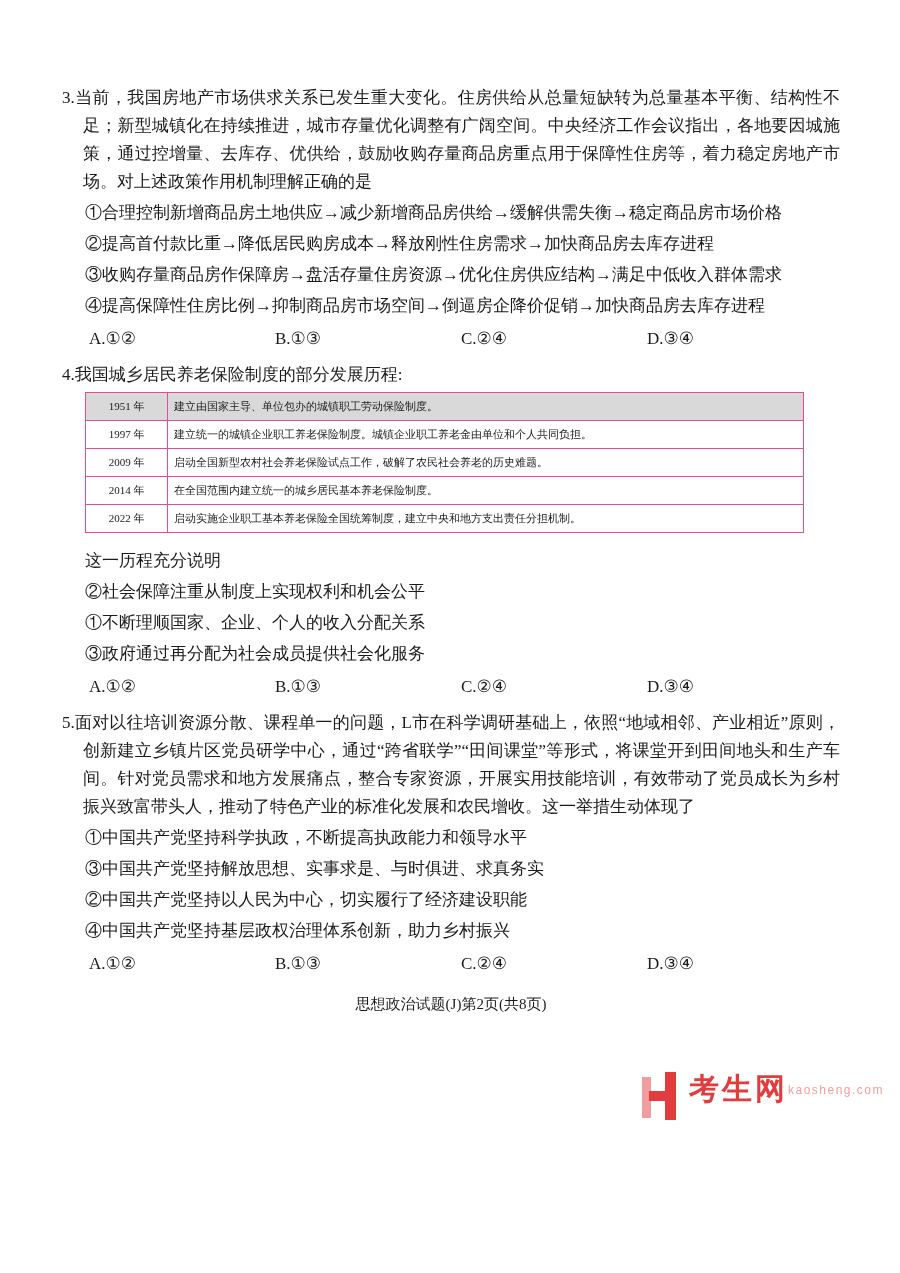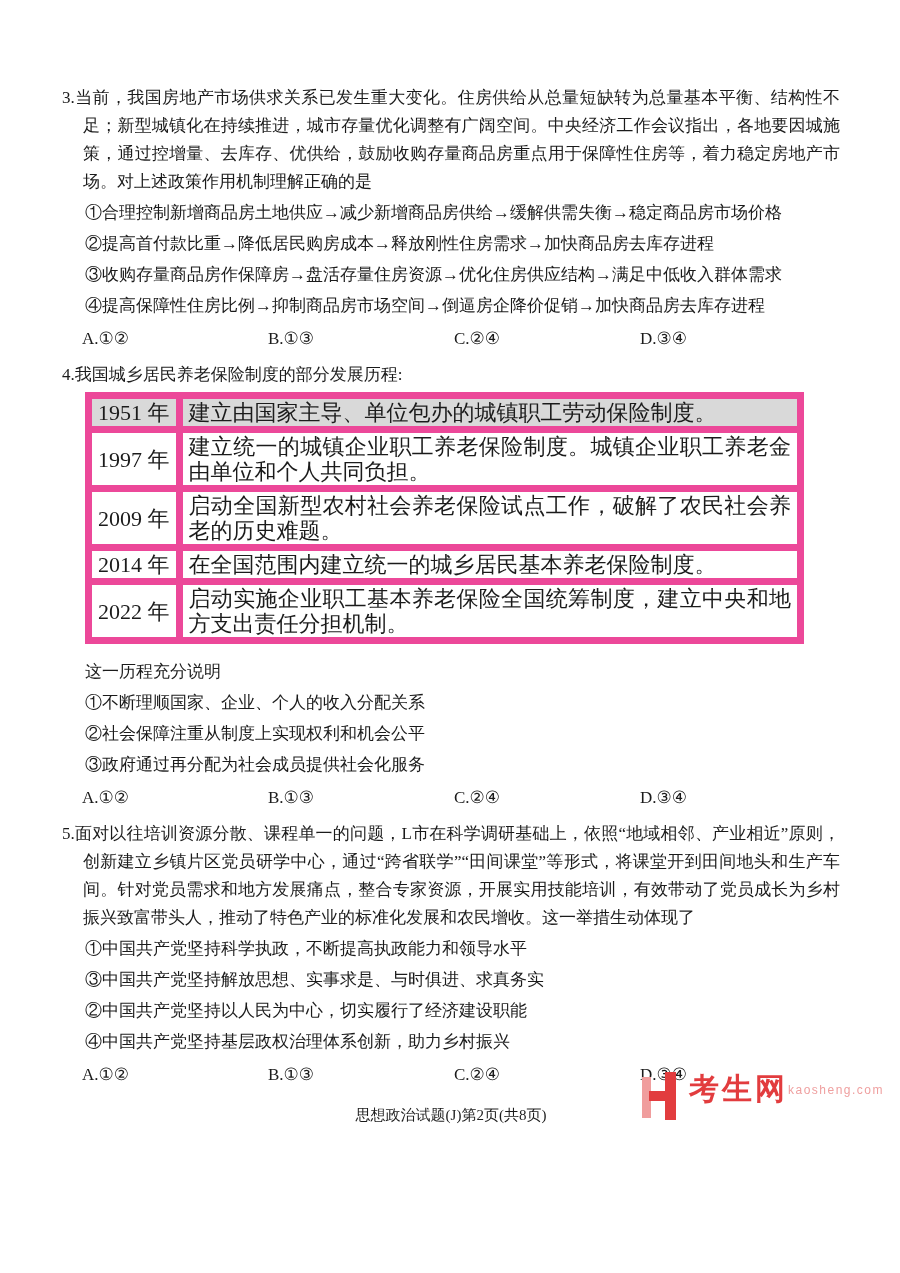--- a/index.html
+++ b/index.html
@@ -5,24 +5,24 @@
   * { margin:0; padding:0; box-sizing:border-box; }
   html,body { width:900px; height:1273px; background:#ffffff;
     font-family:"Liberation Serif","DejaVu Serif",serif; color:#1b1b1b; }
   .sheet { position:relative; width:900px; height:1132px; overflow:hidden; background:#fff; }
   .content { position:absolute; left:62px; top:84px; width:778px;
     font-size:17px; line-height:28px; text-align:justify; }
   .question { margin-bottom:8px; }
   .stem { padding-left:21px; text-indent:-21px; }
   .option { margin-left:23px; padding-left:18px; text-indent:-18px; margin-top:3px; }
   .lead { margin-left:23px; margin-top:14px; }
-  .answers { display:flex; margin:5px 0 6px 20px; }
+  .answers { display:flex; margin:5px 0 6px 20px;justify-content:center; }
   .answers span { width:186px; }
   table.hist { border-collapse:collapse; margin:3px 0 3px 23px; width:719px; }
-  table.hist td { border:7px solid #ec4899; font-size:22px; line-height:25px;
+  table.hist td { border:1px solid #ec4899; font-size:11px; line-height:25px;
     padding:1px 6px; text-align:justify; vertical-align:middle; }
   table.hist td.year { width:82px; text-align:center; white-space:nowrap; }
   table.hist tr.hl { background:#d9d9d9; }
   .footer { text-align:center; font-size:15px; margin-top:12px; }
   .stray { position:absolute; left:162px; top:1180px; font-size:14px; color:#444; }
   .logo { position:absolute; right:16px; bottom:12px; display:flex; align-items:flex-start; gap:7px;
     font-family:"Liberation Sans","DejaVu Sans",sans-serif; }
   .logo-icon { position:relative; width:40px; height:48px; }
   .logo-icon .bar-l { position:absolute; left:0; top:5px; width:9px; height:41px; background:#f09d9d; }
   .logo-icon .bar-r { position:absolute; left:23px; top:0; width:11px; height:48px; background:#e23c3e; }
@@ -71,22 +71,22 @@
           <td class="year">2014 年</td>
           <td>在全国范围内建立统一的城乡居民基本养老保险制度。</td>
         </tr>
         <tr>
           <td class="year">2022 年</td>
           <td>启动实施企业职工基本养老保险全国统筹制度，建立中央和地方支出责任分担机制。</td>
         </tr>
       </tbody>
         </table>
       <div class="lead">这一历程充分说明</div>
+      <div class="option">②社会保障注重从制度上实现权利和机会公平</div>
       <div class="option">①不断理顺国家、企业、个人的收入分配关系</div>
-      <div class="option">②社会保障注重从制度上实现权利和机会公平</div>
       <div class="option">③政府通过再分配为社会成员提供社会化服务</div>
       <div class="answers">
         <span>A.①②</span>
         <span>B.①③</span>
         <span>C.②④</span>
         <span>D.③④</span>
       </div>
     </div>
 
     <div class="question">

